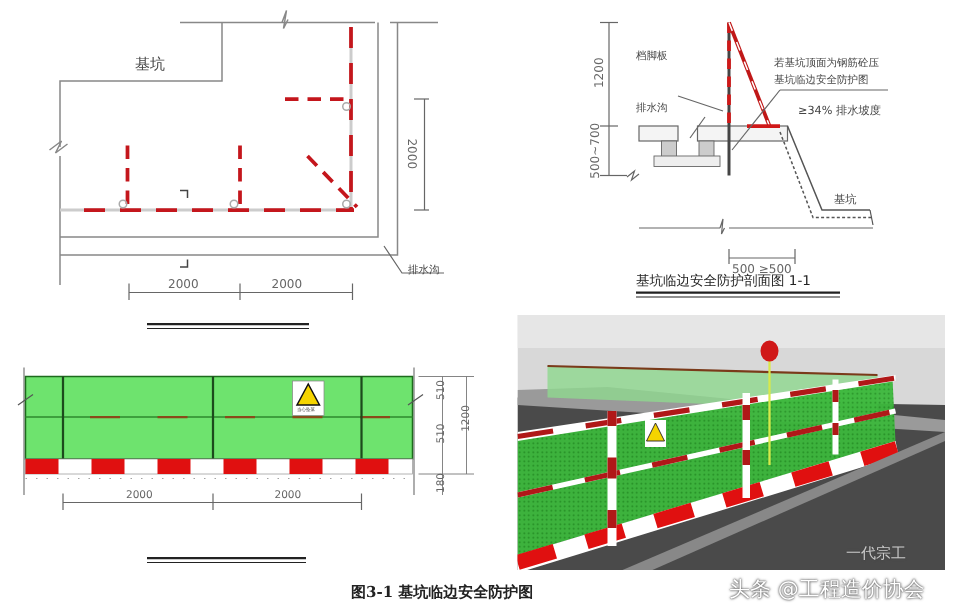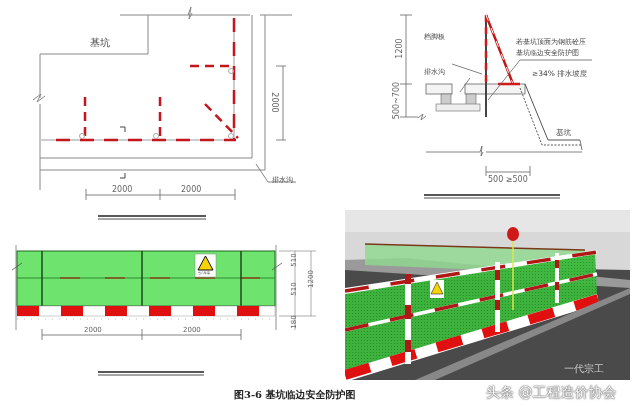--- a/index.html
+++ b/index.html
@@ -110,20 +110,21 @@
   </svg>
   <span class="lbl dim" style="left:69px;top:44px;transform:rotate(-90deg);">1200</span>
   <span class="lbl dim" style="left:58px;top:96px;transform:rotate(-90deg);">500~700</span>
   <span class="lbl" style="left:104px;top:32px;font-size:7px;">档脚板</span>
   <span class="lbl" style="left:104px;top:67px;font-size:7px;">排水沟</span>
   <span class="lbl" style="left:196px;top:37px;font-size:7px;">若基坑顶面为钢筋砼压</span>
   <span class="lbl" style="left:196px;top:48px;font-size:7px;">基坑临边安全防护图</span>
   <span class="lbl" style="left:212px;top:69px;font-size:7.5px;">≥34% 排水坡度</span>
   <span class="lbl" style="left:236px;top:128px;font-size:7.5px;">基坑</span>
   <span class="lbl dim" style="left:168px;top:160px;margin-top:15px;">500 ≥500</span>
+  <span class="cap" style="left:104px;top:181px;font-size:9px;font-family:'DejaVu Sans',sans-serif;">基坑临边安全防护剖面图 1-1</span>
 </div>
 
 <div class="panel" style="left:0;top:225px;width:330px;height:155px;">
   <svg width="330" height="155">
     <line x1="16" y1="20" x2="16" y2="105" stroke="#777" stroke-width="0.8"></line>
     <line x1="276" y1="20" x2="276" y2="105" stroke="#777" stroke-width="0.8"></line>
 
     <rect x="17" y="26" width="258" height="55" fill="#6ee36e" stroke="#1d6b1d" stroke-width="1"></rect>
     <line x1="17" y1="53" x2="275" y2="53" stroke="#2e8a2e" stroke-width="1"></line>
     <line x1="60" y1="53" x2="80" y2="53" stroke="#8a4a1a" stroke-width="1.5"></line>
@@ -215,16 +216,16 @@
     <line x1="168" y1="22" x2="168" y2="100" stroke="#d8e84a" stroke-width="1.5"></line>
     <ellipse cx="168" cy="24" rx="6" ry="7" fill="#d01818"></ellipse>
 
     <rect x="85" y="70" width="14" height="18" fill="#ffffff"></rect>
     <polygon points="92,72 86,84 98,84" fill="#f5d400" stroke="#222" stroke-width="0.6"></polygon>
 
     <polygon points="70,170 285,78 285,84 90,170" fill="#888"></polygon>
   </svg>
 </div>
 
-<span class="cap" style="left:234px;top:388px;font-size:10px;font-weight:bold;">图3-6  基坑临边安全防护图</span>
+<span class="cap" style="left:234px;top:388px;font-size:10px;font-weight:bold;">图3-1  基坑临边安全防护图</span>
 
 <span class="wm" style="left:564px;top:362px;font-size:10px;opacity:0.7;">一代宗工</span>
 <span class="wm" style="left:486px;top:384px;font-size:14px;">头条 @工程造价协会</span>
 
 </body></html>

